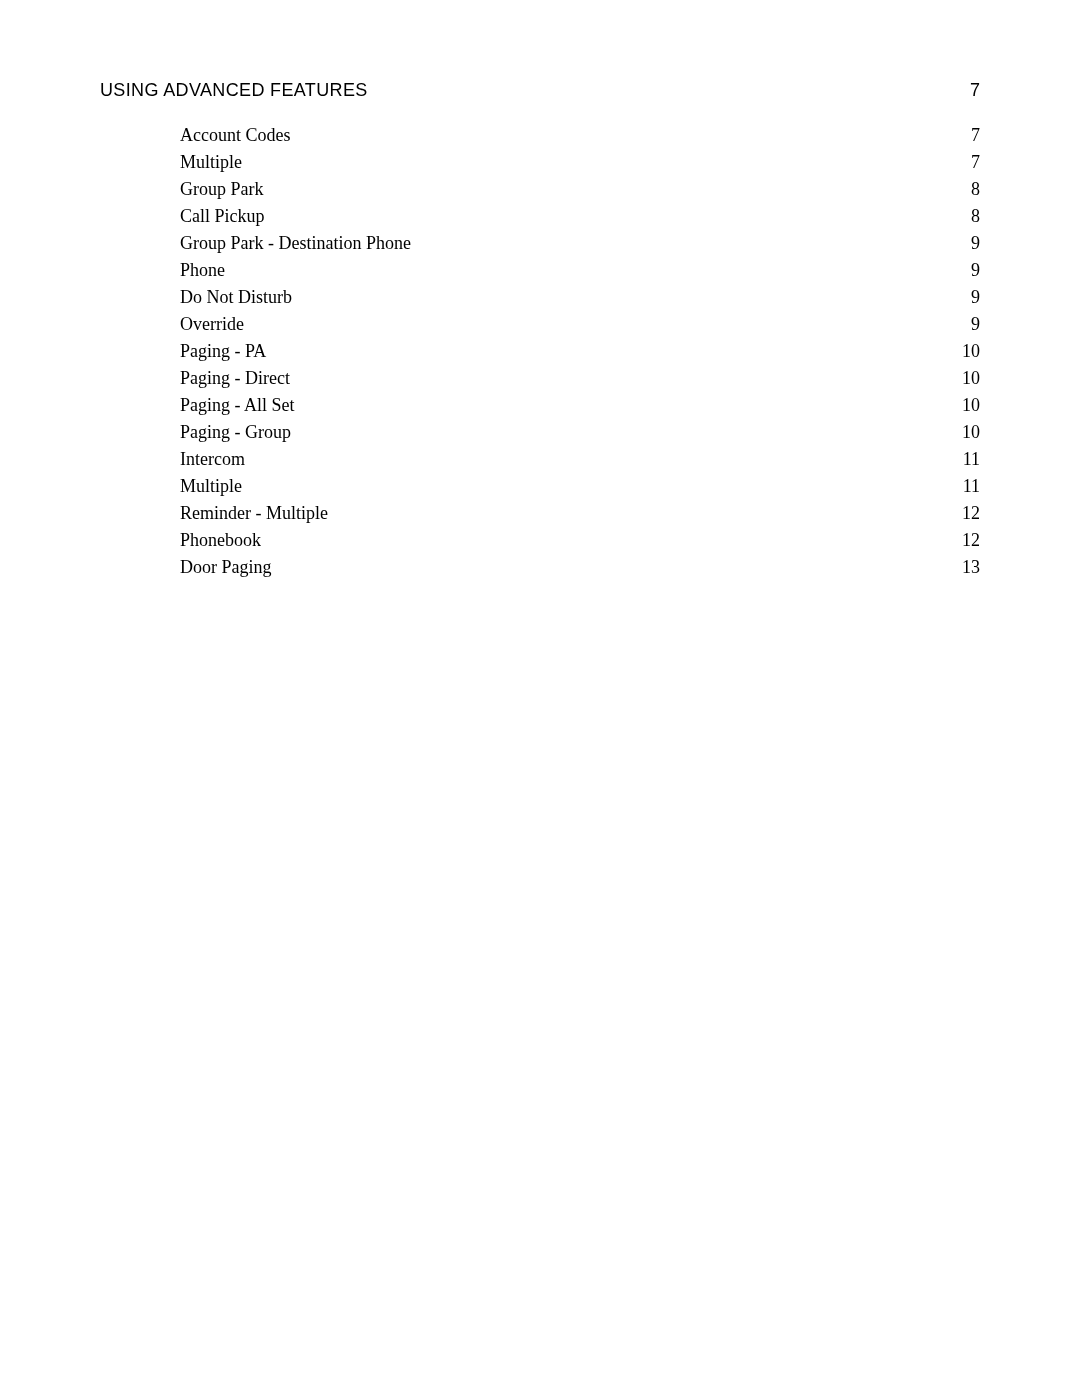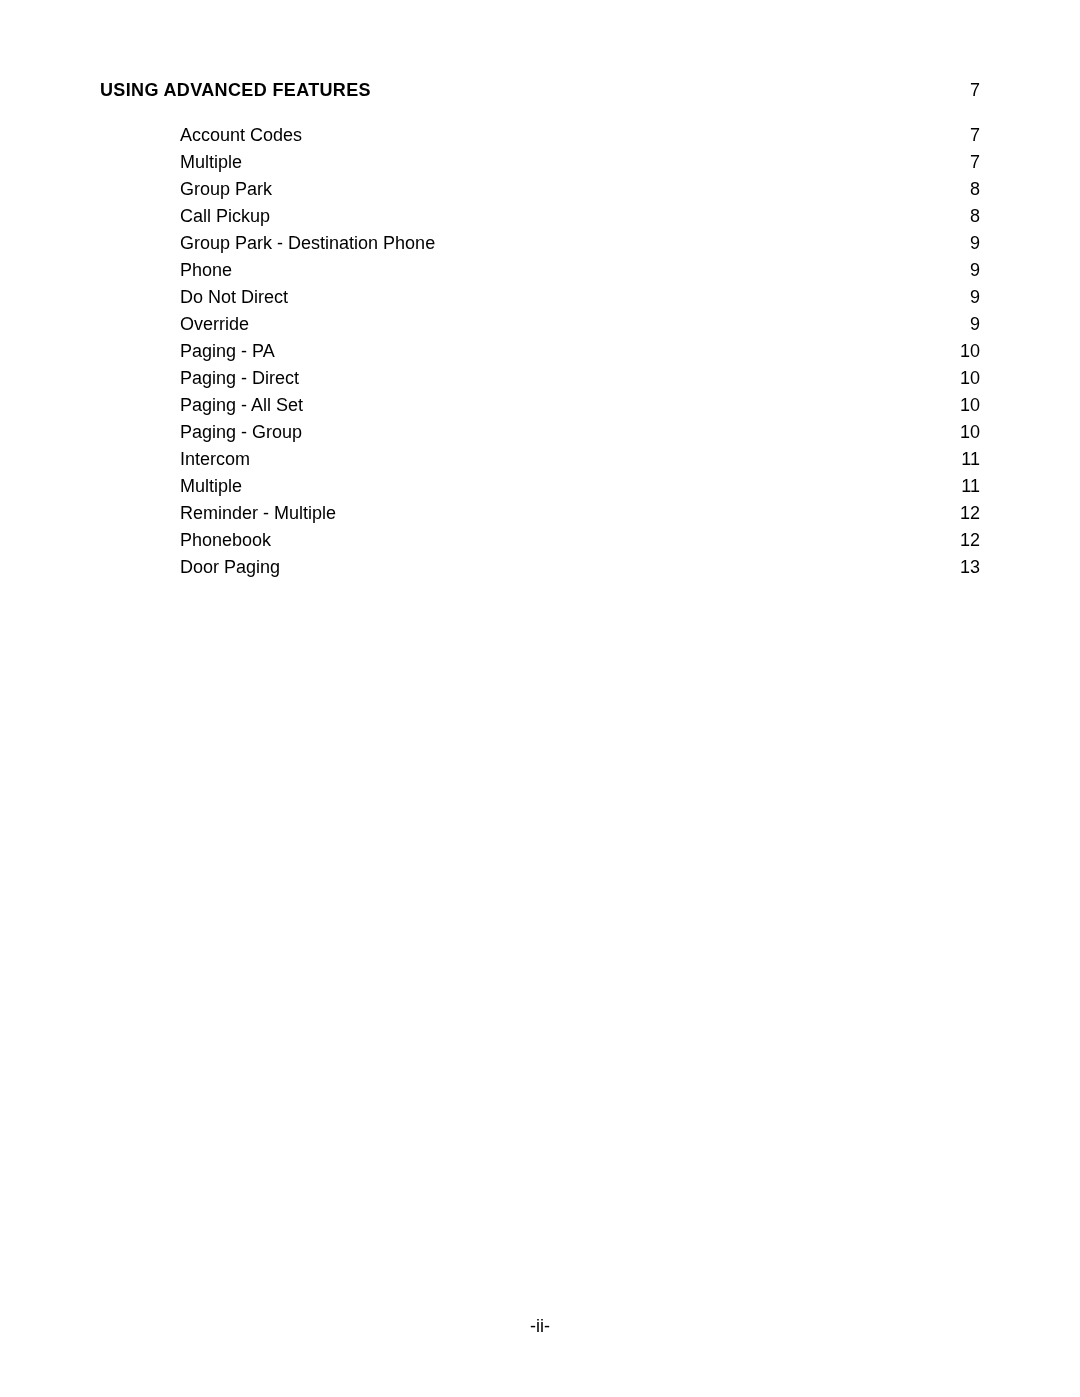--- a/index.html
+++ b/index.html
@@ -25,38 +25,39 @@
     }
 
     .section-header {
       display: flex;
       justify-content: space-between;
       align-items: baseline;
       margin-bottom: 24px;
     }
 
     .section-title {
-      font-weight: bold;
+      font-weight: normal;
       font-size: 18px;
       letter-spacing: 0.02em;
     }
 
     .section-page {
       font-size: 18px;
     }
 
     .toc-entries {
       margin-left: 80px;
     }
 
     .toc-entry {
       display: flex;
       justify-content: space-between;
       align-items: center;
       margin-bottom: 6px;
+      font-family: Liberation Serif, serif;
     }
 
     .toc-label {
       font-size: 18px;
     }
 
     .toc-page {
       font-size: 18px;
       min-width: 30px;
       text-align: right;
@@ -100,21 +101,21 @@
       </div>
       <div class="toc-entry">
         <span class="toc-label">Group Park - Destination Phone</span>
         <span class="toc-page">9</span>
       </div>
       <div class="toc-entry">
         <span class="toc-label">Phone</span>
         <span class="toc-page">9</span>
       </div>
       <div class="toc-entry">
-        <span class="toc-label">Do Not Direct</span>
+        <span class="toc-label">Do Not Disturb</span>
         <span class="toc-page">9</span>
       </div>
       <div class="toc-entry">
         <span class="toc-label">Override</span>
         <span class="toc-page">9</span>
       </div>
       <div class="toc-entry">
         <span class="toc-label">Paging - PA</span>
         <span class="toc-page">10</span>
       </div>
@@ -145,17 +146,14 @@
       <div class="toc-entry">
         <span class="toc-label">Phonebook</span>
         <span class="toc-page">12</span>
       </div>
       <div class="toc-entry">
         <span class="toc-label">Door Paging</span>
         <span class="toc-page">13</span>
       </div>
     </div>
 
-  <div class="footer">
-    <span>-ii-</span>
-  </div>
 
 </div>
 
 </body></html>

